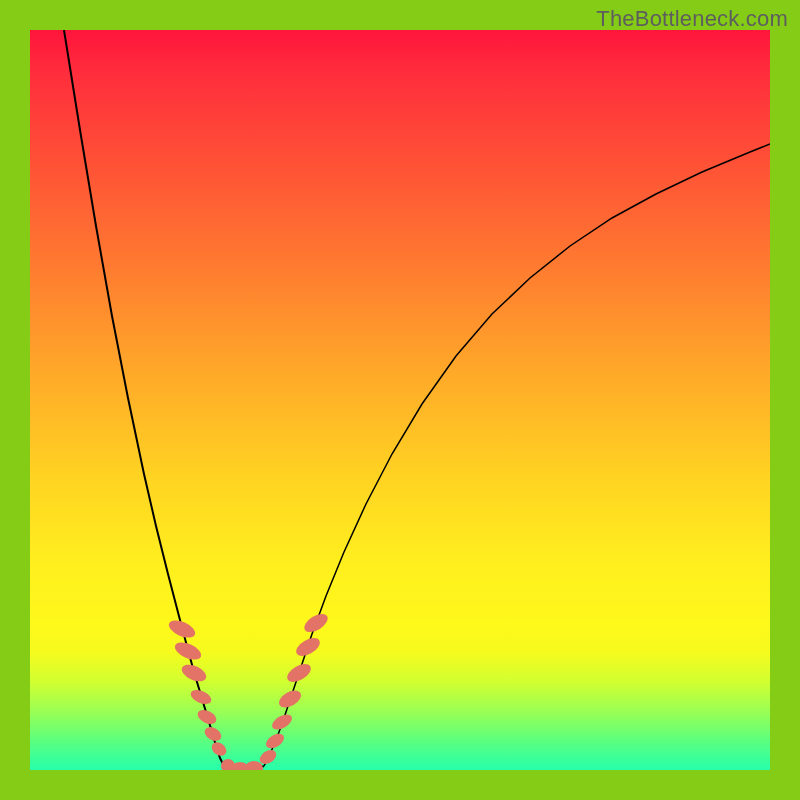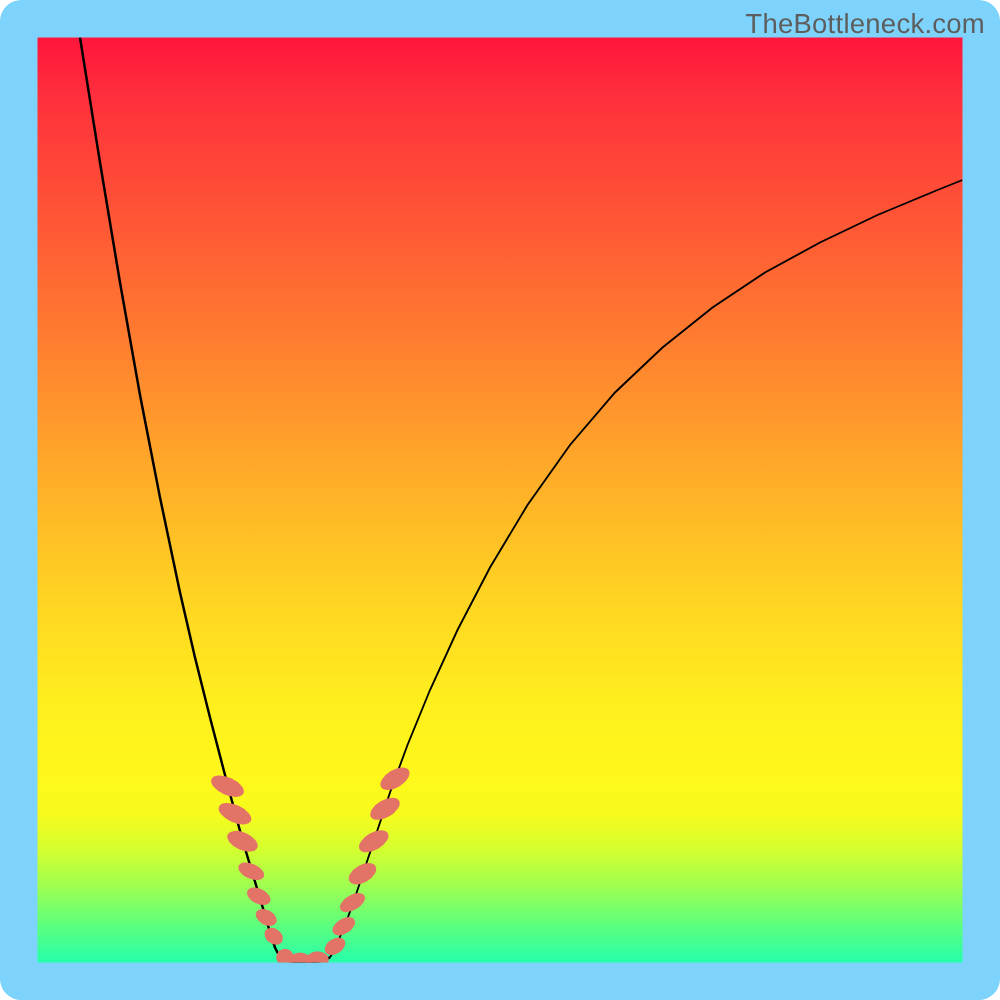--- a/index.html
+++ b/index.html
@@ -1,22 +1,21 @@
 <!DOCTYPE html>
 <html><head>
   <meta charset="utf-8">
   <style>
     * { margin: 0; padding: 0; box-sizing: border-box; }
     html, body { width: 800px; height: 800px; overflow: hidden; }
     .frame {
       width: 800px;
       height: 800px;
-      background: #7dd3fc;
+      background: #84cc16;
       position: relative;
-      border-radius: 17px;
     }
     .plot-area {
       position: absolute;
       left: 30px;
       top: 30px;
       width: 740px;
       height: 740px;
       background: linear-gradient(to bottom,
         #ff153c 0%,
         #ff2e3c 6%,

